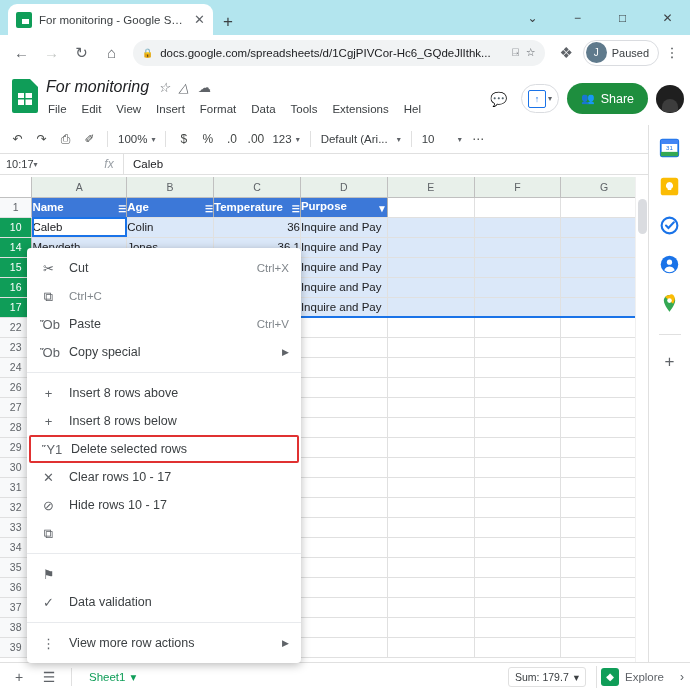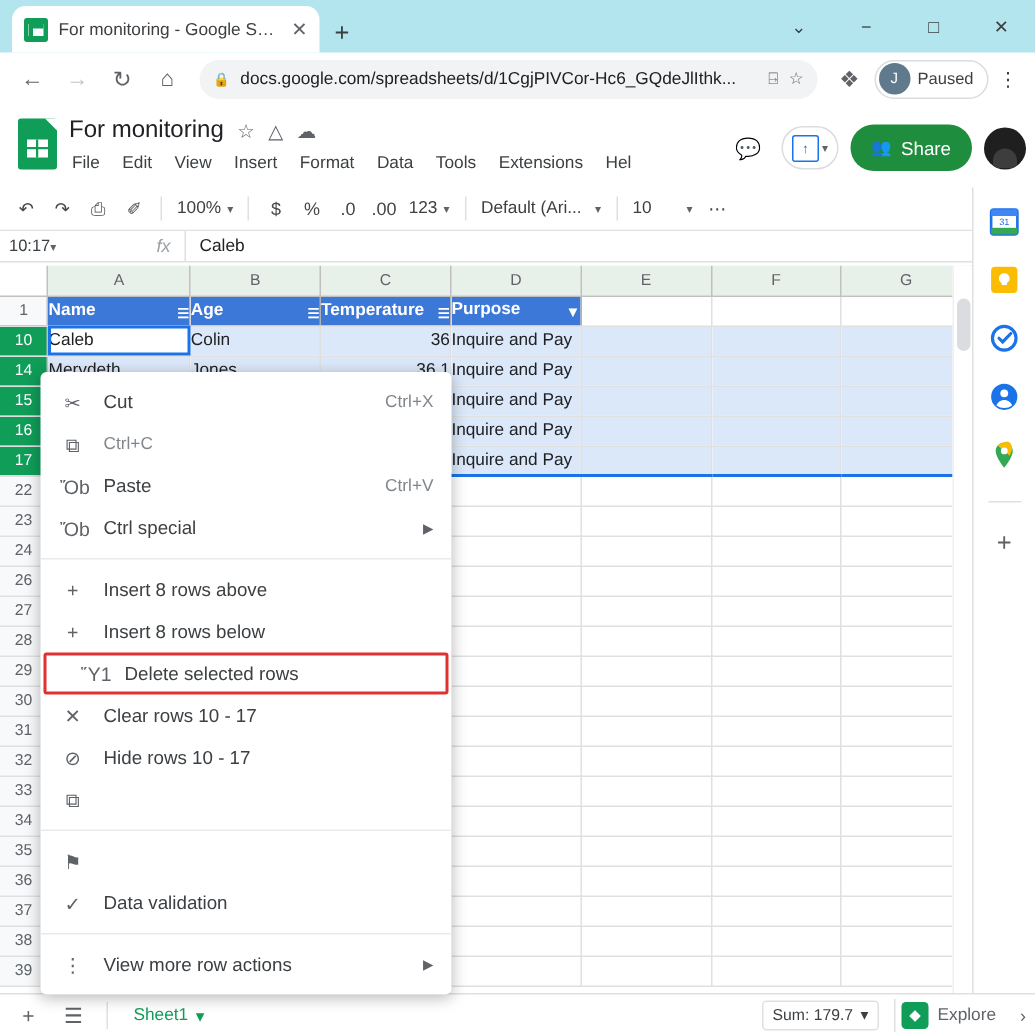--- a/index.html
+++ b/index.html
@@ -105,21 +105,21 @@
     content: ""; position: absolute; left: 6px; top: 14px;
     width: 14px; height: 12px; background: #fff;
     background-image:
       linear-gradient(#0f9d58,#0f9d58),
       linear-gradient(#0f9d58,#0f9d58);
     background-size: 100% 1.5px, 1.5px 100%;
     background-position: 0 5px, 6px 0;
     background-repeat: no-repeat;
   }
   .title-block { flex: 1; padding-left: 5px; min-width: 0; }
-  .title-row { display: flex; align-items: center; gap: 9px; height: 24px; }
+  .title-row { display: flex; align-items: center; gap: 9px; height: 24px; font-style: italic; }
   .doc-title { font-size: 16px; color: #202124; white-space: nowrap; }
   .title-icon { font-size: 13px; color: #5f6368; cursor: pointer; line-height: 1; }
   .menu-row { display: flex; gap: 11px; margin-top: 3px; overflow: hidden; }
   .menu-item {
     font-size: 11.5px; color: #3c4043; white-space: nowrap;
     cursor: pointer; padding: 1px 2px; border-radius: 3px;
   }
   .header-right { display: flex; align-items: center; gap: 8px; padding-top: 8px; }
   .hdr-icon-btn {
     width: 28px; height: 28px; display: flex; align-items: center;
@@ -257,21 +257,21 @@
   .ctx-ico {
     width: 17px; text-align: center; font-size: 13px;
     color: #5f6368; flex: none; line-height: 1;
   }
   .ctx-label { font-size: 12.5px; color: #3c4043; flex: 1; white-space: nowrap; }
   .ctx-accel { font-size: 11.5px; color: #80868b; }
   .ctx-arrow { font-size: 9px; color: #5f6368; }
   .ctx-sep { height: 1px; background: #e8eaed; margin: 6px 0; }
   .ctx-item.highlight {
     border: 2px solid #e03131; border-radius: 2px;
-    margin: 0 2px; padding-left: 23px;
+    margin: 0 2px; padding-left: 11px;
   }
 
   
   .rail {
     position: absolute; right: 0; top: 125px; width: 42px;
     bottom: 28px; background: #fff; border-left: 1px solid #e0e0e0;
     display: flex; flex-direction: column; align-items: center;
     padding-top: 12px; gap: 18px;
   }
   .rail-ico { width: 21px; height: 21px; cursor: pointer; position: relative; }
@@ -704,21 +704,21 @@
         <span class="ctx-ico">⧉</span>
         <span class="ctx-accel">Ctrl+C</span>
       </div>
       <div class="ctx-item">
         <span class="ctx-ico">Ὄb</span>
         <span class="ctx-label">Paste</span>
         <span class="ctx-accel">Ctrl+V</span>
       </div>
       <div class="ctx-item">
         <span class="ctx-ico">Ὄb</span>
-        <span class="ctx-label">Ctrl special</span>
+        <span class="ctx-label">Copy special</span>
         <span class="ctx-arrow">▶</span>
       </div>
       <div class="ctx-sep"></div>
       <div class="ctx-item">
         <span class="ctx-ico">+</span>
         <span class="ctx-label">Insert 8 rows above</span>
       </div>
       <div class="ctx-item">
         <span class="ctx-ico">+</span>
         <span class="ctx-label">Insert 8 rows below</span>

